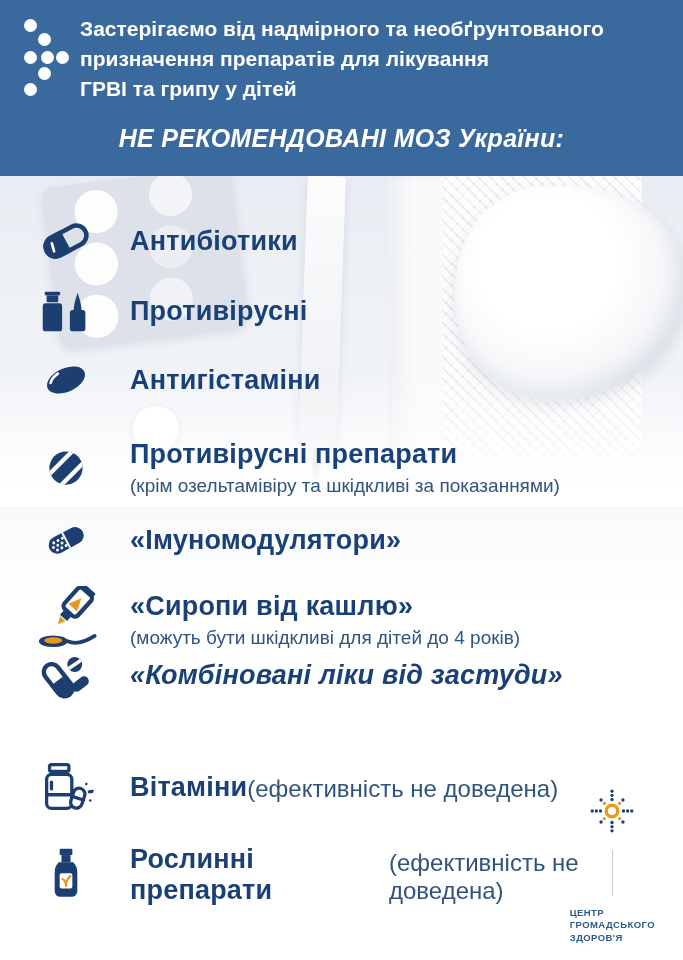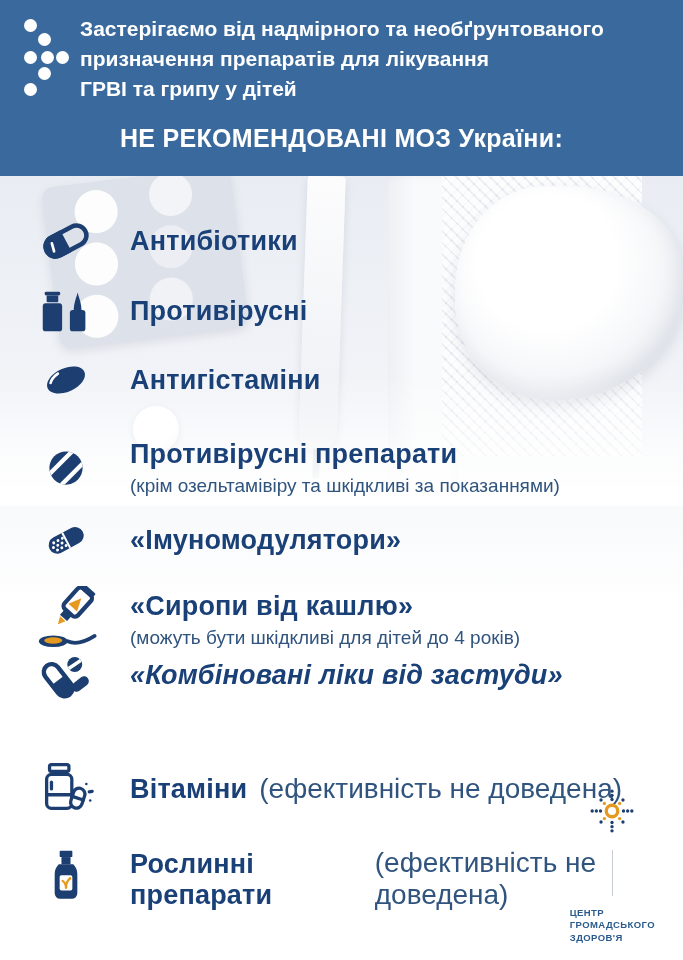--- a/index.html
+++ b/index.html
@@ -21,21 +21,21 @@
   .dots{position:absolute;left:22px;top:16px;width:70px;height:85px;}
   .dot{position:absolute;width:13px;height:13px;border-radius:50%;background:#fff;}
   .d1{left:2px;top:3px;}
   .d2{left:16px;top:17px;}
   .d3{left:2px;top:35px;}
   .d4{left:19px;top:35px;}
   .d5{left:34px;top:35px;}
   .d6{left:16px;top:51px;}
   .d7{left:2px;top:67px;}
   .warning{position:absolute;left:80px;top:14px;color:#fff;font-weight:bold;font-size:21px;line-height:30px;}
-  .moz-heading{position:absolute;top:124px;left:0;right:0;text-align:center;color:#fff;font-weight:bold;font-size:25px;letter-spacing:.3px;}
+  .moz-heading{position:absolute;top:124px;left:0;right:0;text-align:center;color:#fff;font-weight:bold;font-size:25px;letter-spacing:.3px;font-style:italic;}
   
   .photo-area{position:absolute;top:176px;left:0;right:0;bottom:0;z-index:0;
     background:linear-gradient(180deg,#e9edf3 0%,#f2f4f8 30%,#ffffff 55%);}
   .blister{position:absolute;left:50px;top:0;width:190px;height:162px;border-radius:12px;
     background-color:#dde1e9;
     background-image:
       radial-gradient(circle at 52px 30px,#fdfdfd 0 21px,transparent 22px),
       radial-gradient(circle at 46px 82px,#fdfdfd 0 21px,transparent 22px),
       radial-gradient(circle at 40px 134px,#fdfdfd 0 21px,transparent 22px),
       radial-gradient(circle at 128px 22px,#f3f4f7 0 21px,transparent 22px),
@@ -60,22 +60,22 @@
     background:radial-gradient(circle at 40% 35%,#ffffff 0 35%,#eff1f5 75%,#e8ebf1 100%);
     box-shadow:0 6px 14px rgba(120,130,150,.2), inset -8px -10px 18px rgba(190,198,210,.35);}
   .photo-fade{position:absolute;left:0;top:200px;right:0;height:130px;
     background:linear-gradient(180deg,rgba(255,255,255,0),#ffffff 90%);}
   
   .row{position:absolute;left:26px;display:flex;align-items:center;gap:24px;z-index:3;}
   .icon{flex:0 0 80px;width:80px;display:flex;justify-content:center;align-items:center;color:var(--navy-icon);}
   .texts{display:flex;flex-direction:column;}
   .title{font-size:27px;font-weight:bold;color:var(--navy);letter-spacing:.2px;}
   .subtitle{font-size:19px;color:var(--sub);margin-top:5px;}
-  .sub-inline .texts{flex-direction:row;align-items:flex-end;gap:12px;}
-  .sub-inline .subtitle{margin-top:4px;font-size:28px;}
+  .sub-inline .texts{flex-direction:row;align-items:center;}
+  .sub-inline .subtitle{margin-top:4px;font-size:24px;}
   .r1{top:212px;} .r2{top:280px;} .r3{top:352px;} .r4{top:439px;}
   .r5{top:514px;} .r6{top:586px;gap:24px;} .r7{top:647px;font-style:italic;} .r8{top:756px;} .r9{top:843px;}
   
   .logo{position:absolute;right:28px;bottom:16px;display:flex;align-items:center;gap:11px;z-index:3;flex-direction:column;}
   .logo-divider{width:1px;height:46px;background:#c6cbd3;}
   .logo-text{font-size:9.5px;font-weight:bold;color:#2a5a8c;line-height:1.3;letter-spacing:.4px;}
 </style>
 </head>
 <body>
 

